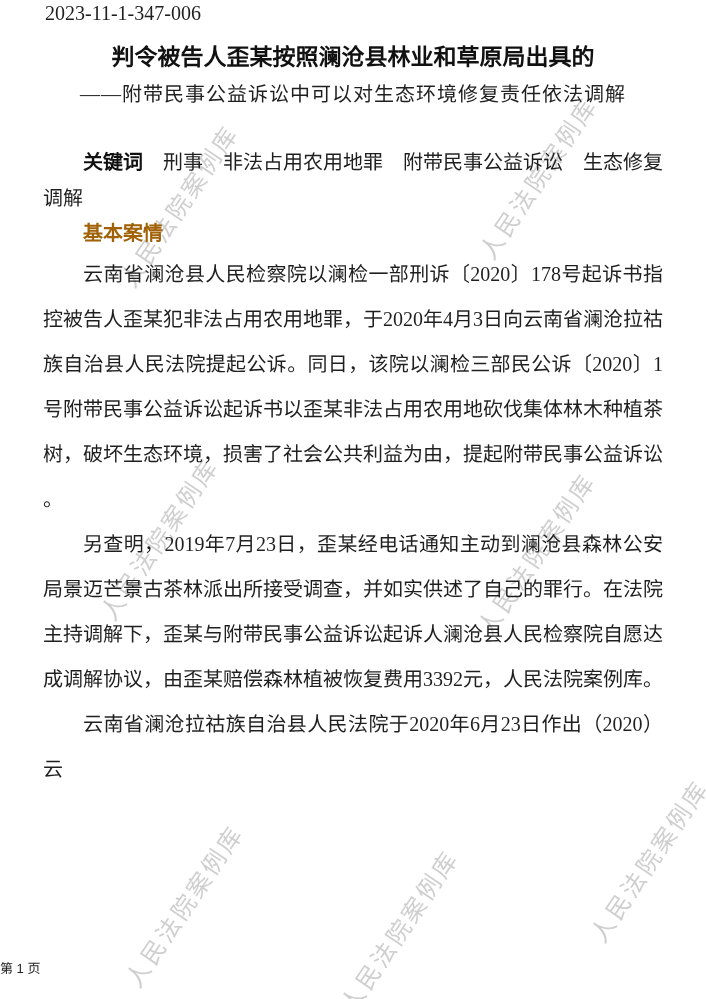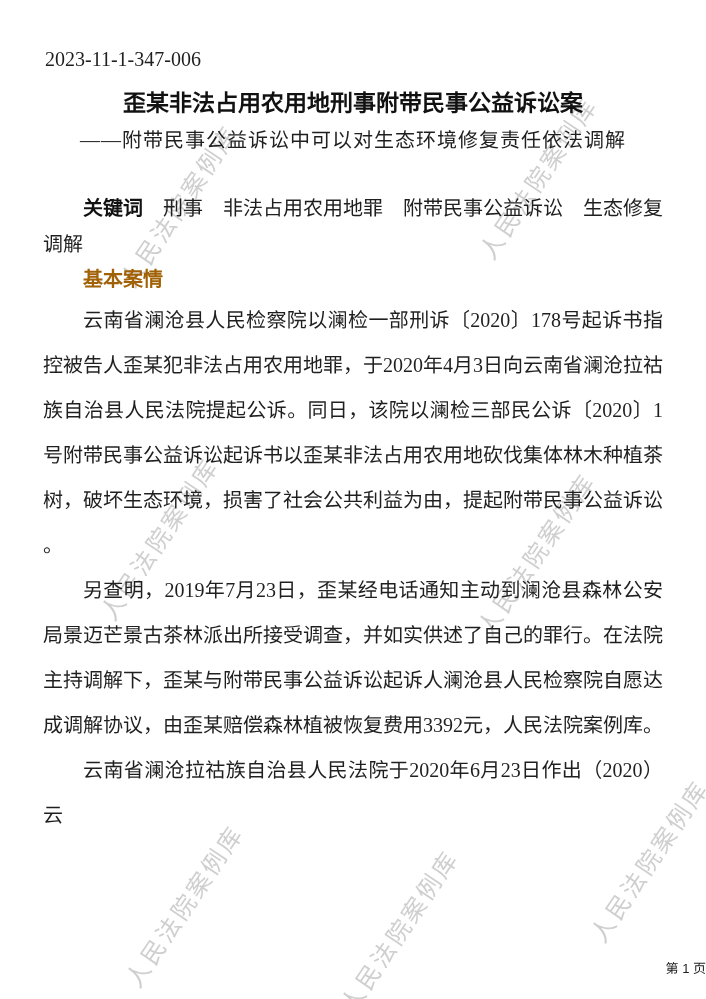--- a/index.html
+++ b/index.html
@@ -32,21 +32,20 @@
     color: #cfcfcf;
     transform: translate(-50%, -50%) rotate(-56deg);
   }
   
   .content {
     position: relative;
     z-index: 1;
     padding: 0 43px;
   }
   .doc-number {
-    padding-top: 46px;
     margin-left: 2px;
     font-size: 20px;
     line-height: 26px;
     font-family: "Liberation Serif", "DejaVu Serif", serif;
   }
   .case-title {
     margin: 16px 0 0 0;
     text-align: center;
     font-family: "Liberation Sans", "DejaVu Sans", sans-serif;
     font-size: 23px;
@@ -93,21 +92,21 @@
     text-align: justify;
     text-indent: 40px;
     line-break: anywhere;
     font-family: "Liberation Serif", "DejaVu Serif", serif;
   }
   .page-footer {
     position: absolute;
     left: 0;
     right: 0;
     bottom: 22px;
-    text-align: right;
+    text-align: left;
     font-size: 13px;
     font-family: "Liberation Sans", "DejaVu Sans", sans-serif;
     color: #1f1f1f;
     z-index: 1;
   }
 </style>
 </head>
 <body>
 
 <div class="page">
@@ -118,21 +117,21 @@
     <span class="wm" style="left:158px; top:538px;">人民法院案例库</span>
     <span class="wm" style="left:535px; top:553px;">人民法院案例库</span>
     <span class="wm" style="left:183px; top:905px;">人民法院案例库</span>
     <span class="wm" style="left:398px; top:930px;">人民法院案例库</span>
     <span class="wm" style="left:648px; top:860px;">人民法院案例库</span>
   </div>
 
   <div class="content">
     <div class="doc-number">2023-11-1-347-006</div>
 
-    <h1 class="case-title">歪某非法占用农用地刑事附带民事公益诉讼案</h1>
+    <h1 class="case-title">判令被告人歪某按照澜沧县林业和草原局出具的</h1>
 
     <div class="case-subtitle">——附带民事公益诉讼中可以对生态环境修复责任依法调解</div>
 
     <p class="keywords-line"><span class="kw-label">关键词</span><span class="kw-terms">刑事　非法占用农用地罪　附带民事公益诉讼　生态修复　调解</span></p>
 
     <h2 class="section-heading">基本案情</h2>
 
     <p class="body-para">云南省澜沧县人民检察院以澜检一部刑诉〔2020〕178号起诉书指控被告人歪某犯非法占用农用地罪，于2020年4月3日向云南省澜沧拉祜族自治县人民法院提起公诉。同日，该院以澜检三部民公诉〔2020〕1号附带民事公益诉讼起诉书以歪某非法占用农用地砍伐集体林木种植茶树，破坏生态环境，损害了社会公共利益为由，提起附带民事公益诉讼。</p>
     <p class="body-para">另查明，2019年7月23日，歪某经电话通知主动到澜沧县森林公安局景迈芒景古茶林派出所接受调查，并如实供述了自己的罪行。在法院主持调解下，歪某与附带民事公益诉讼起诉人澜沧县人民检察院自愿达成调解协议，由歪某赔偿森林植被恢复费用3392元，人民法院案例库。</p>
     <p class="body-para">云南省澜沧拉祜族自治县人民法院于2020年6月23日作出（2020）云</p>

